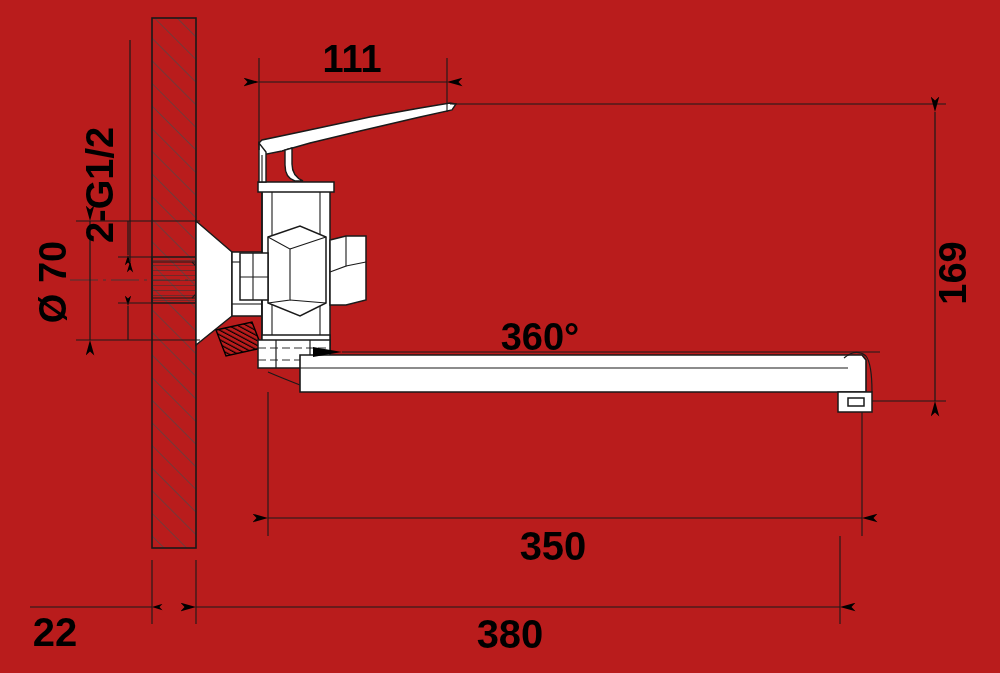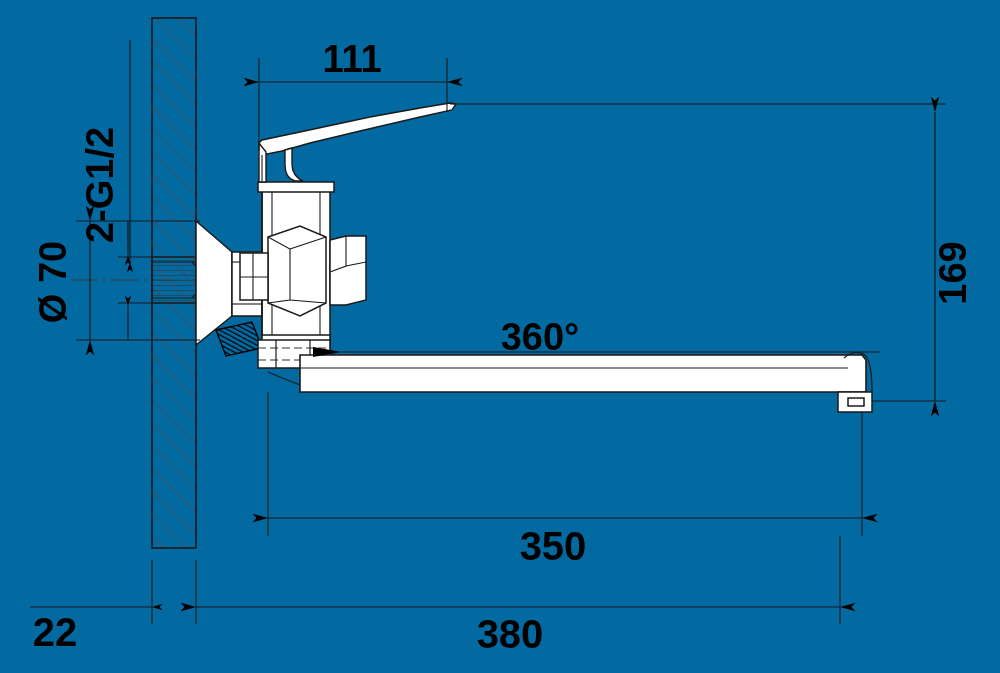--- a/index.html
+++ b/index.html
@@ -8,21 +8,21 @@
     padding: 0;
     background: #ffffff;
   }
   body {
     font-family: "Liberation Sans", sans-serif;
   }
   #drawing-root {
     position: relative;
     width: 1000px;
     height: 673px;
-    background: #0369a1;
+    background: #b91c1c;
     overflow: hidden;
   }
   #drawing-svg {
     display: block;
     width: 1000px;
     height: 673px;
   }
   .dim-text {
     font-family: "Liberation Sans", sans-serif;
     font-weight: bold;

